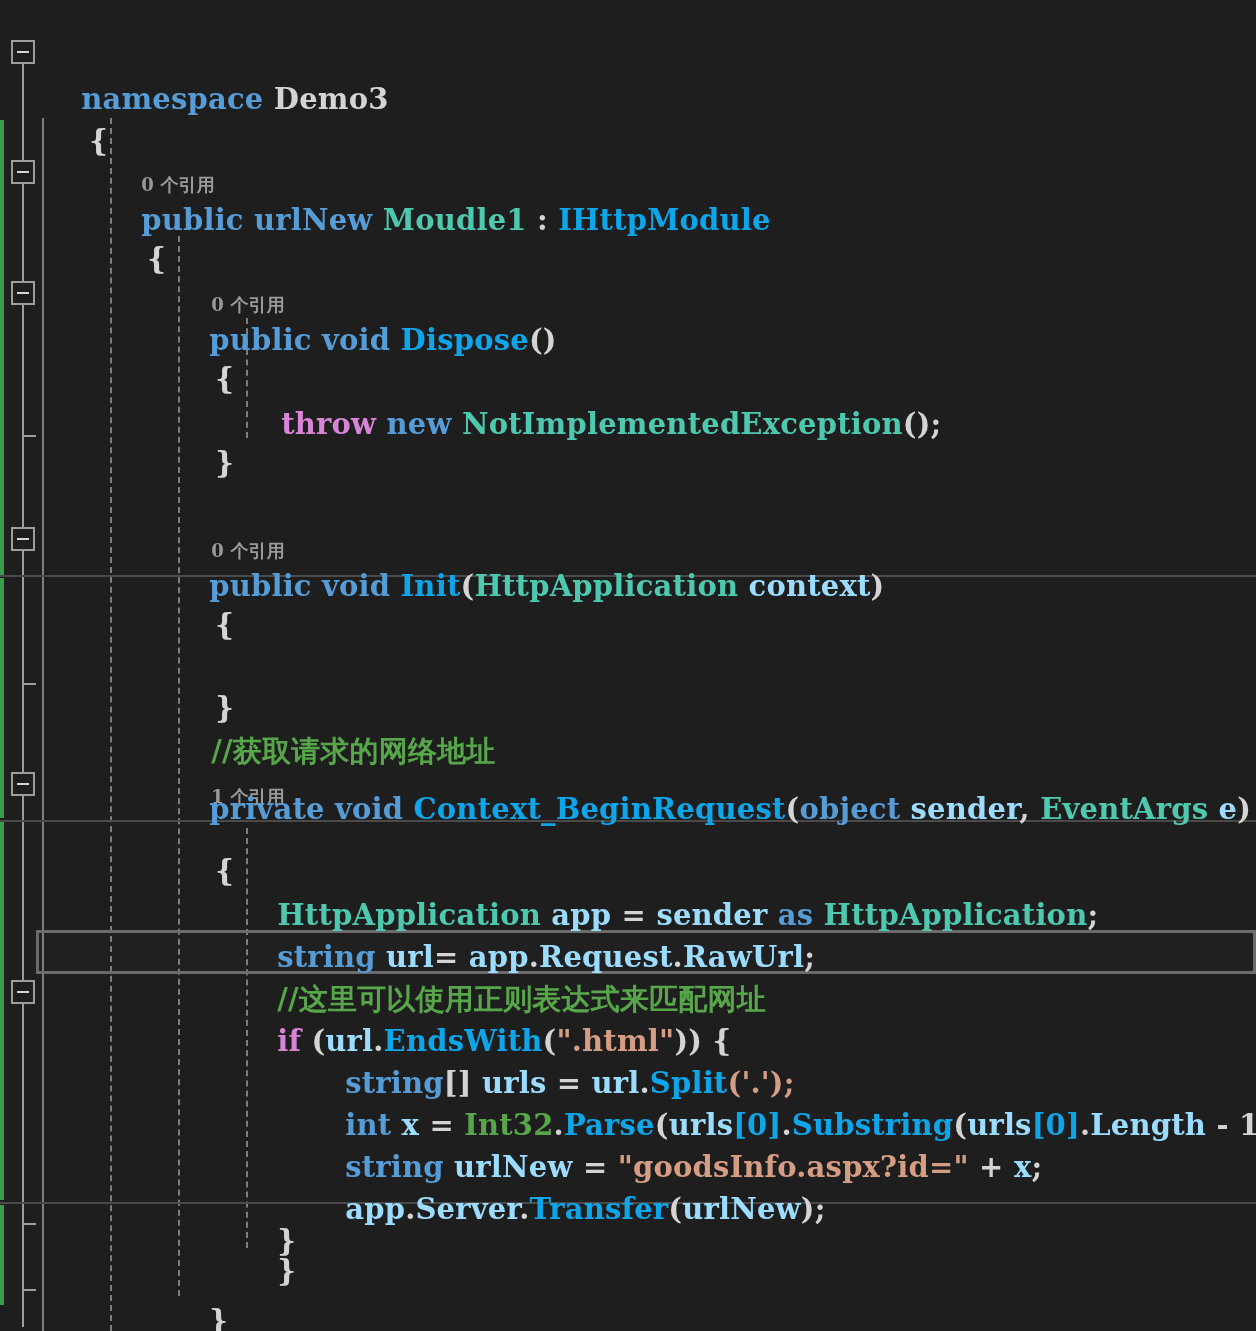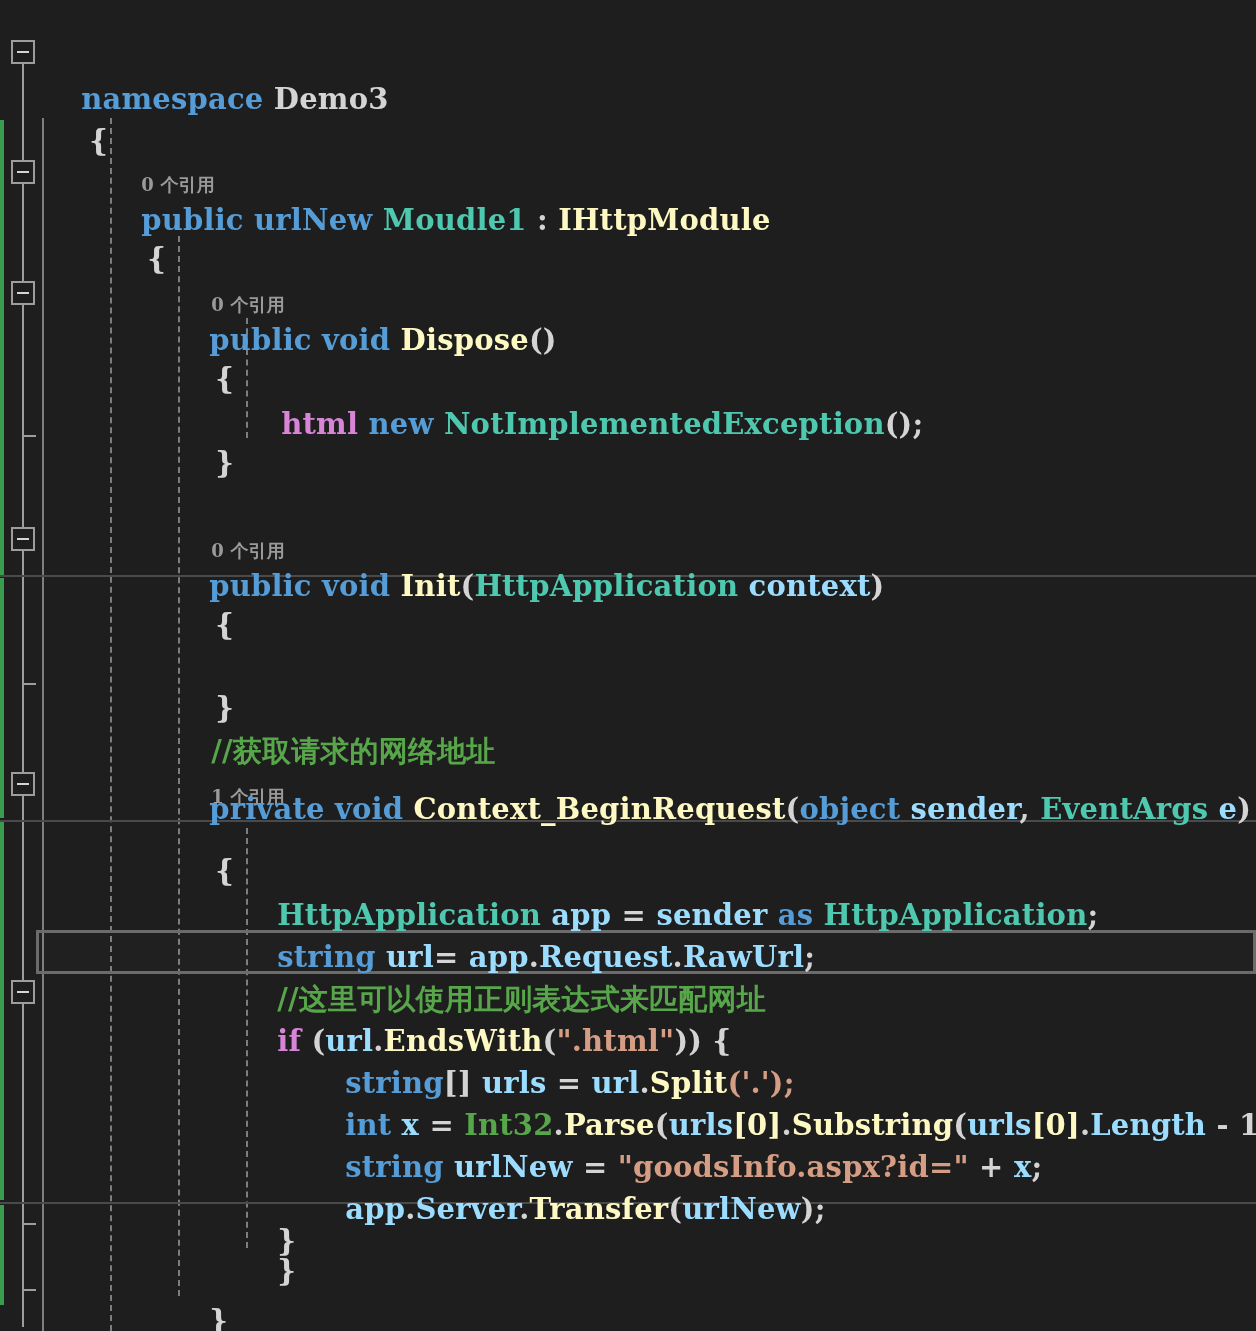--- a/index.html
+++ b/index.html
@@ -97,21 +97,21 @@
     line-height: 42px;
     font-family: "DejaVu Serif", serif;
     letter-spacing: 0.2px;
     font-weight: bold;
   }
 
   
   .kw        { color: #569cd6; }  
   .ctrl      { color: #d885d8; }  
   .type      { color: #4ec9b0; }  
-  .fn        { color: #fef9c3; }  
+  .fn        { color: #0ea5e9; }  
   .id        { color: #9cdcfe; }  
   .plain     { color: #d4d4d4; }  
   .str       { color: #d69d85; }  
   .comment   { color: #57a64a; }  
   .lens      { color: #9a9a9a; font-size: 18px; } 
   .brace     { color: #d4d4d4; }
 </style>
 </head>
 <body>
 
@@ -174,21 +174,21 @@
 
   <div class="line" style="top:277px;">
     <span style="display:inline-block;width:168px;"></span><span class="kw">public</span><span class="plain"> </span><span class="kw">void</span><span class="plain"> </span><span class="fn">Dispose</span><span class="plain">()</span>
   </div>
 
   <div class="line" style="top:316px;">
     <span style="display:inline-block;width:174px;"></span><span class="brace">{</span>
   </div>
 
   <div class="line" style="top:361px;">
-    <span style="display:inline-block;width:240px;"></span><span class="ctrl">html</span><span class="plain"> </span><span class="kw">new</span><span class="plain"> </span><span class="type">NotImplementedException</span><span class="plain">();</span>
+    <span style="display:inline-block;width:240px;"></span><span class="ctrl">throw</span><span class="plain"> </span><span class="kw">new</span><span class="plain"> </span><span class="type">NotImplementedException</span><span class="plain">();</span>
   </div>
 
   <div class="line" style="top:400px;">
     <span style="display:inline-block;width:174px;"></span><span class="brace">}</span>
   </div>
 
   <div class="line" style="top:484px;">
     <span style="display:inline-block;width:170px;"></span><span class="lens">0 个引用</span>
   </div>
 

